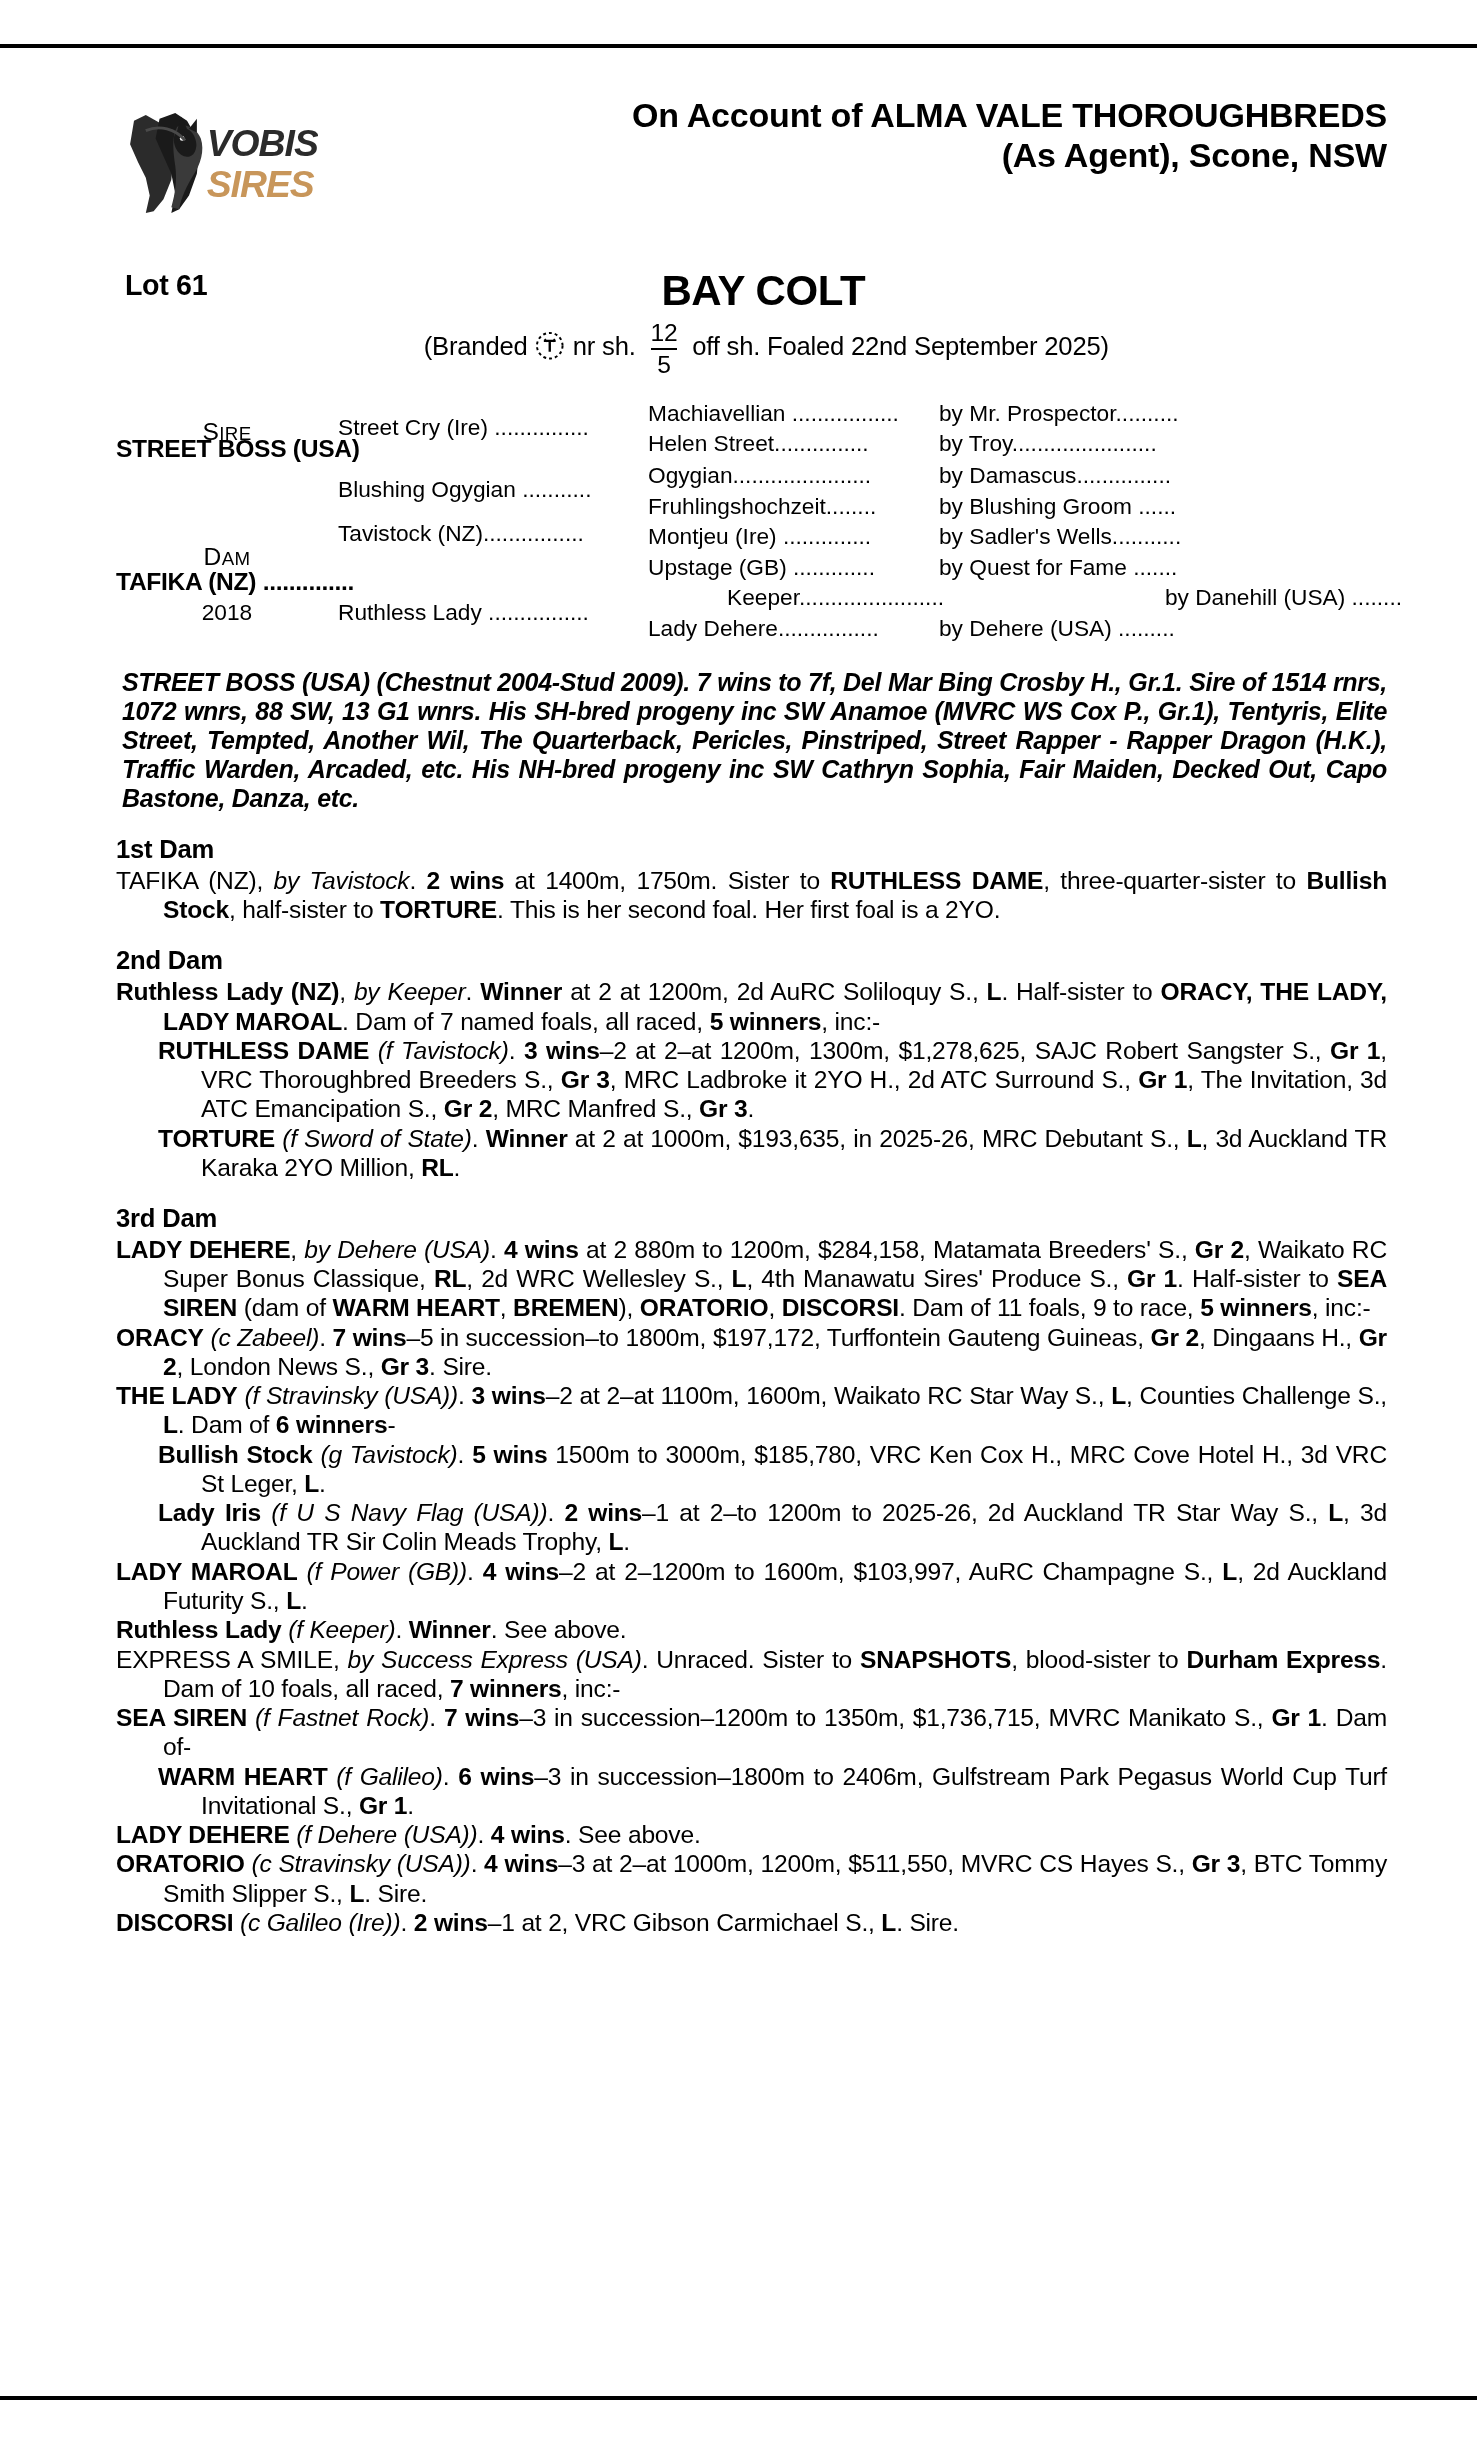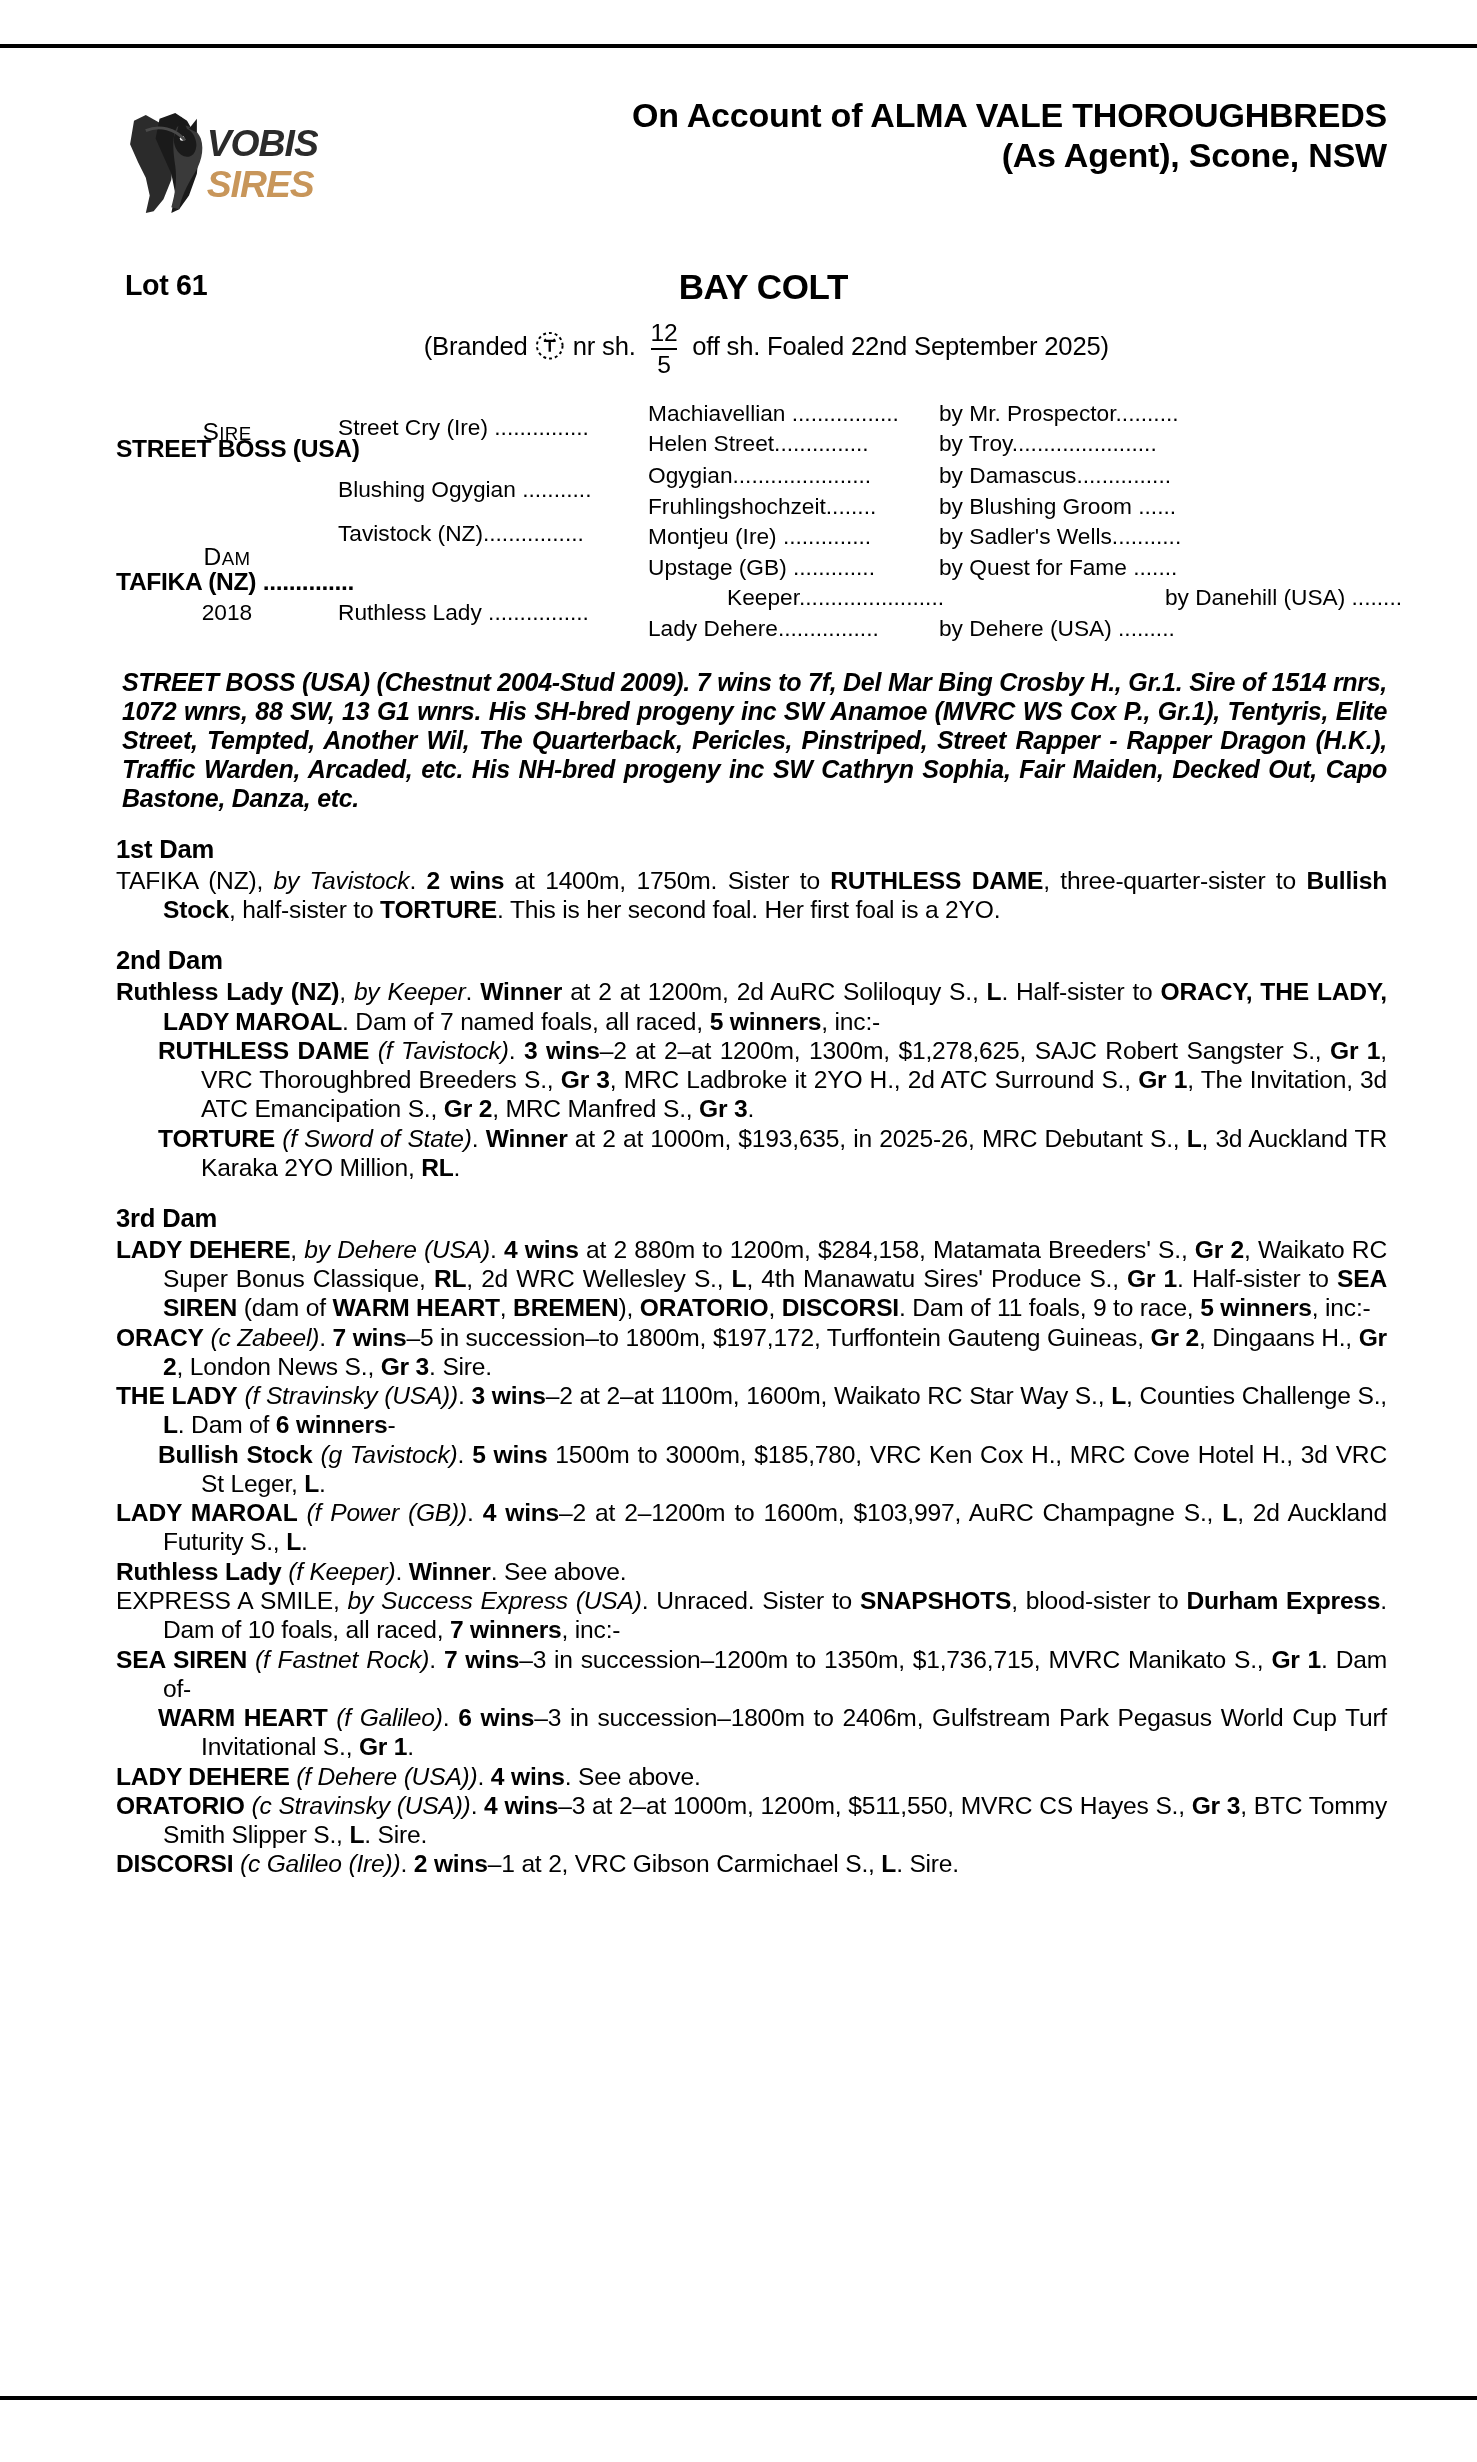--- a/index.html
+++ b/index.html
@@ -84,21 +84,21 @@
     position: absolute;
     left: 8.9px;
     top: 2px;
     font-weight: bold;
     font-size: 28.6px;
     letter-spacing: -0.3px;
   }
   .colt-title {
     text-align: center;
     font-weight: bold;
-    font-size: 35px;
+    font-size: 42px;
     letter-spacing: -0.4px;
     padding-left: 23.6px;
   }
   .branded-row {
     text-align: center;
     font-size: 25.6px;
     margin-top: 7.9px;
     letter-spacing: -0.2px;
     padding-left: 29.6px;
     white-space: nowrap;
@@ -349,20 +349,21 @@
 
     <div class="dam-head">3rd Dam</div>
     <p class="para ind0"><b>LADY DEHERE</b><span>, </span><i>by Dehere (USA)</i><span>. <b>4 wins</b> at 2 880m to 1200m, $284,158, Matamata Breeders' S., <b>Gr 2</b>, Waikato RC Super Bonus Classique, <b>RL</b>, 2d WRC Wellesley S., <b>L</b>, 4th Manawatu Sires' Produce S., <b>Gr 1</b>. Half-sister to <b>SEA SIREN</b> (dam of <b>WARM HEART</b>, <b>BREMEN</b>), <b>ORATORIO</b>, <b>DISCORSI</b>. Dam of 11 foals, 9 to race, <b>5 winners</b>, inc:-</span></p>
 
     <p class="para ind1"><b>ORACY</b><span> </span><i>(c Zabeel)</i><span>. <b>7 wins</b>–5 in succession–to 1800m, $197,172, Turffontein Gauteng Guineas, <b>Gr 2</b>, Dingaans H., <b>Gr 2</b>, London News S., <b>Gr 3</b>. Sire.</span></p>
 
     <p class="para ind1"><b>THE LADY</b><span> </span><i>(f Stravinsky (USA))</i><span>. <b>3 wins</b>–2 at 2–at 1100m, 1600m, Waikato RC Star Way S., <b>L</b>, Counties Challenge S., <b>L</b>. Dam of <b>6 winners</b>-</span></p>
 
     <p class="para ind2"><b>Bullish Stock</b><span> </span><i>(g Tavistock)</i><span>. <b>5 wins</b> 1500m to 3000m, $185,780, VRC Ken Cox H., MRC Cove Hotel H., 3d VRC St Leger, <b>L</b>.</span></p>
 
+    <p class="para ind2"><b>Lady Iris</b><span> </span><i>(f U S Navy Flag (USA))</i><span>. <b>2 wins</b>–1 at 2–to 1200m to 2025-26, 2d Auckland TR Star Way S., <b>L</b>, 3d Auckland TR Sir Colin Meads Trophy, <b>L</b>.</span></p>
 
     <p class="para ind1"><b>LADY MAROAL</b><span> </span><i>(f Power (GB))</i><span>. <b>4 wins</b>–2 at 2–1200m to 1600m, $103,997, AuRC Champagne S., <b>L</b>, 2d Auckland Futurity S., <b>L</b>.</span></p>
 
     <p class="para ind1"><b>Ruthless Lady</b><span> </span><i>(f Keeper)</i><span>. <b>Winner</b>. See above.</span></p>
 
     <p class="para ind0"><span>EXPRESS A SMILE</span><span>, </span><i>by Success Express (USA)</i><span>. Unraced. Sister to <b>SNAPSHOTS</b>, blood-sister to <b>Durham Express</b>. Dam of 10 foals, all raced, <b>7 winners</b>, inc:-</span></p>
 
     <p class="para ind1"><b>SEA SIREN</b><span> </span><i>(f Fastnet Rock)</i><span>. <b>7 wins</b>–3 in succession–1200m to 1350m, $1,736,715, MVRC Manikato S., <b>Gr 1</b>. Dam of-</span></p>
 
     <p class="para ind2"><b>WARM HEART</b><span> </span><i>(f Galileo)</i><span>. <b>6 wins</b>–3 in succession–1800m to 2406m, Gulfstream Park Pegasus World Cup Turf Invitational S., <b>Gr 1</b>.</span></p>

